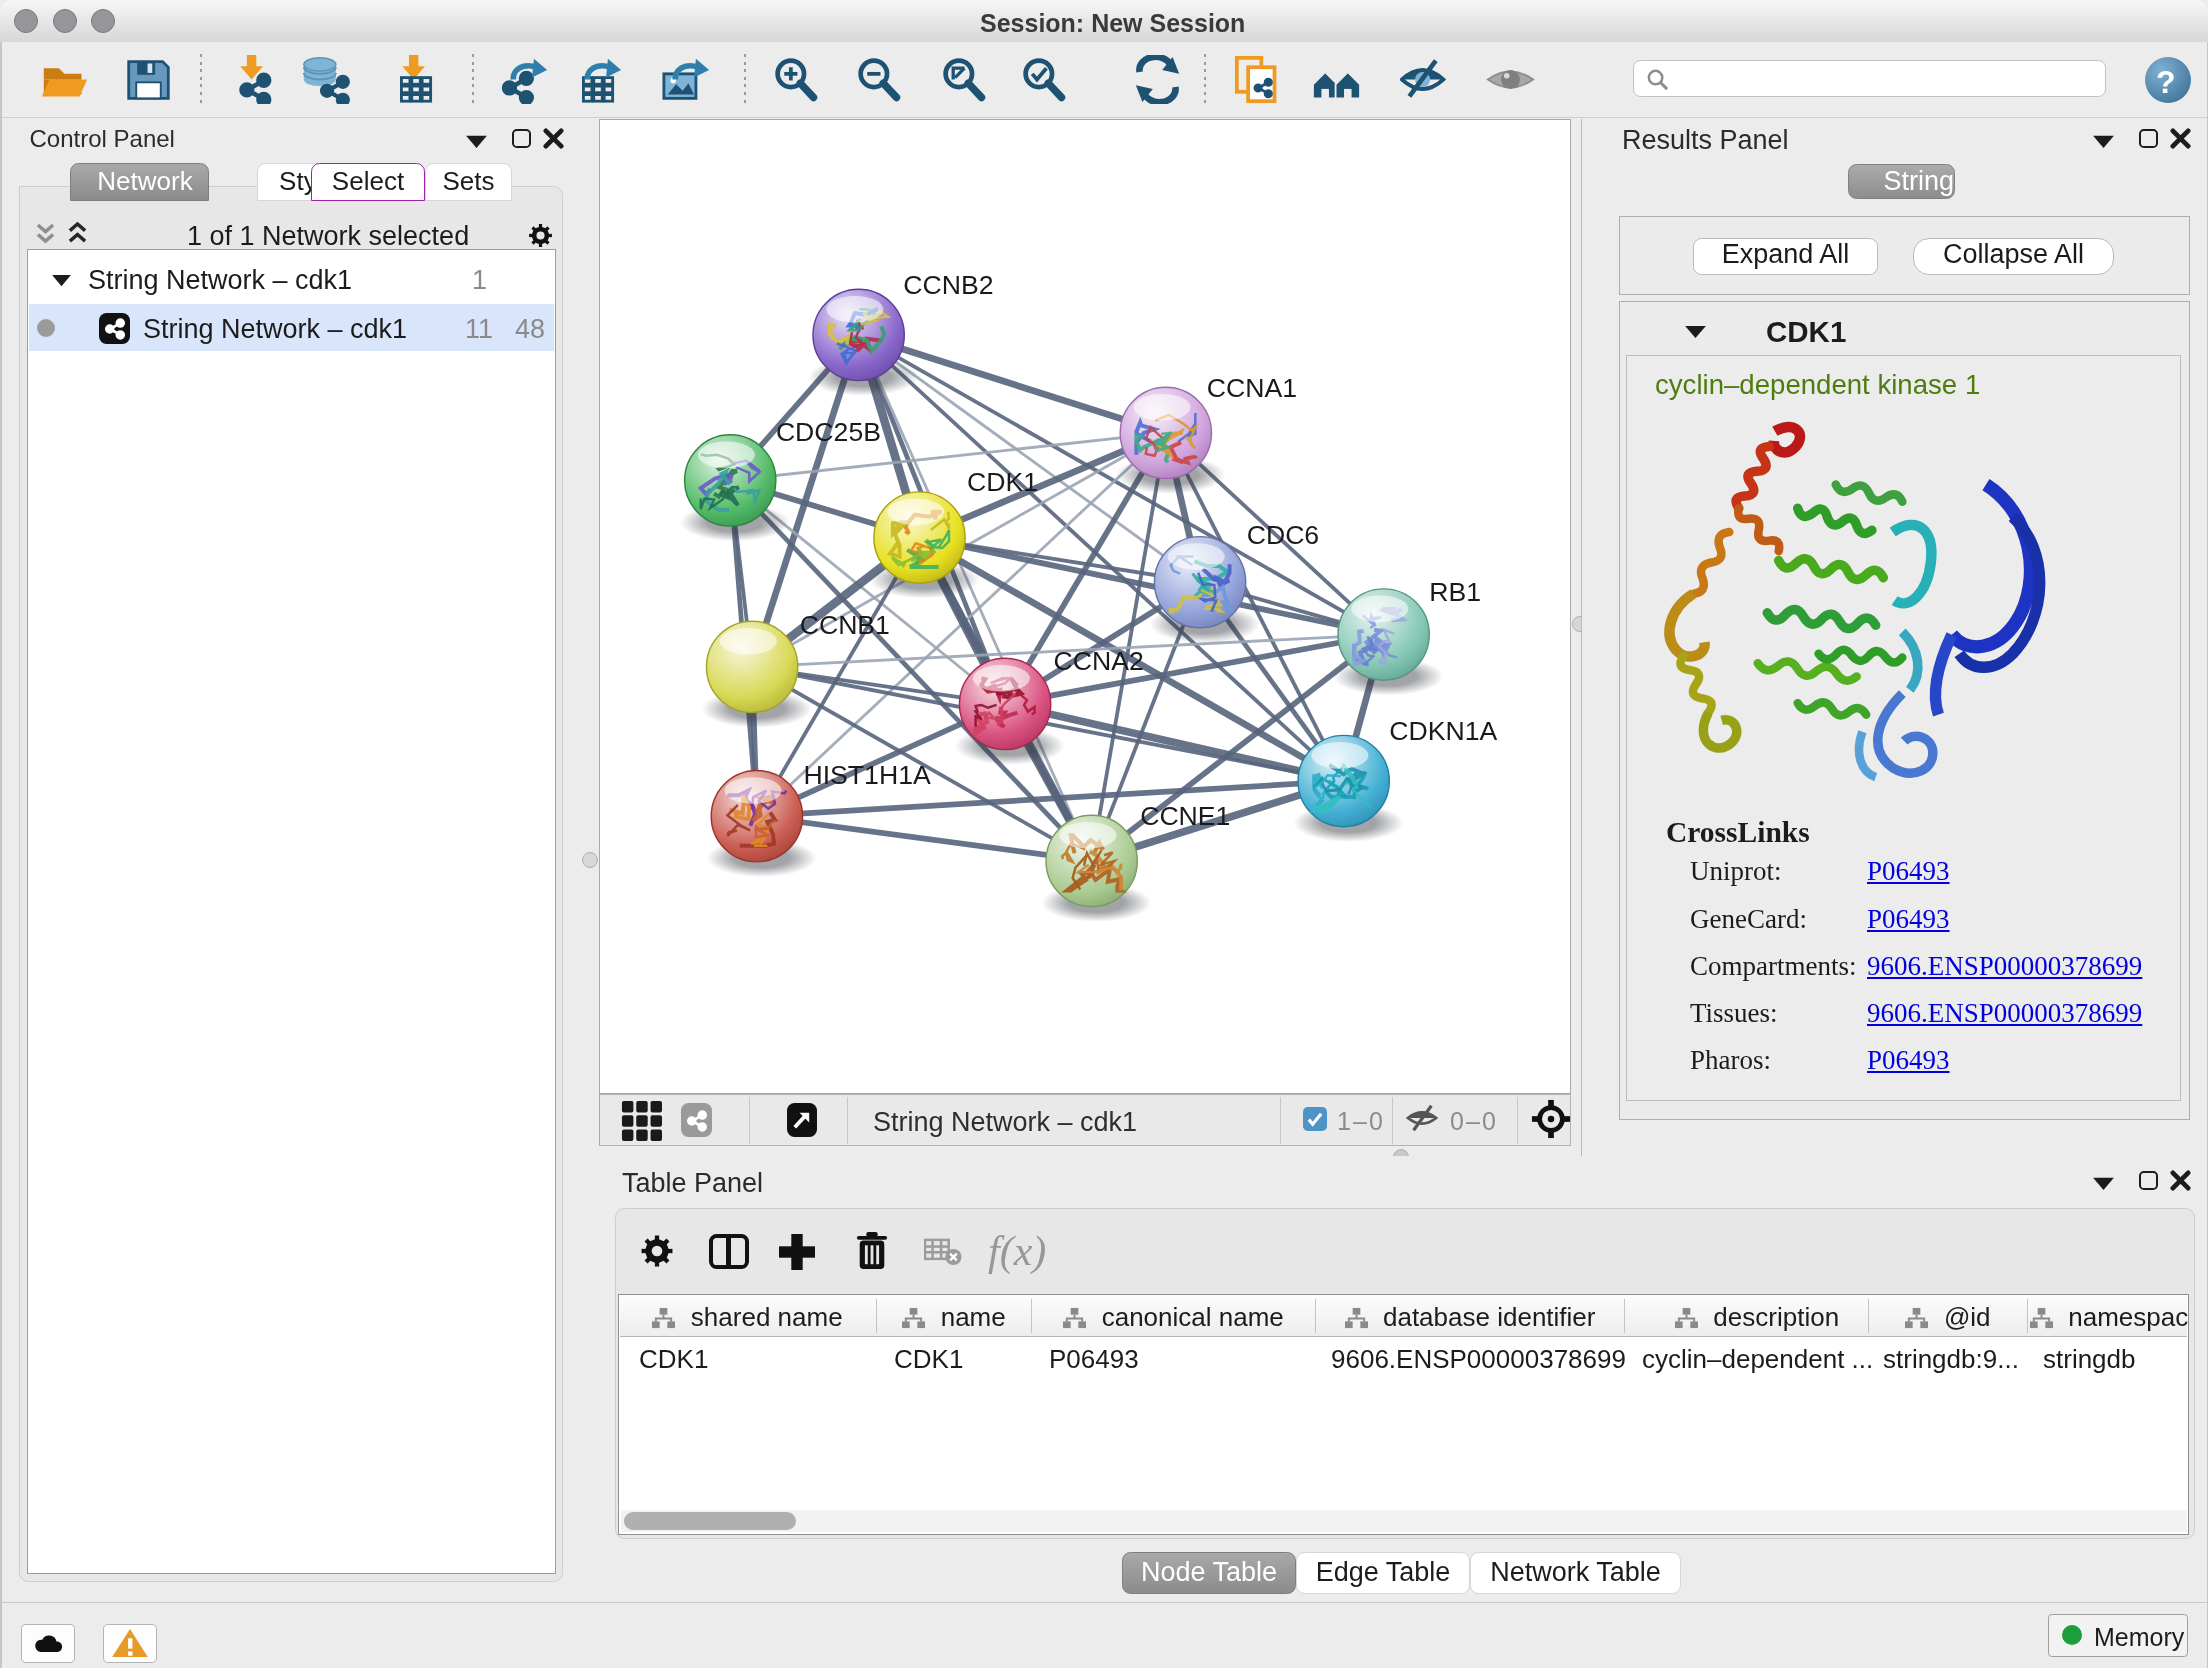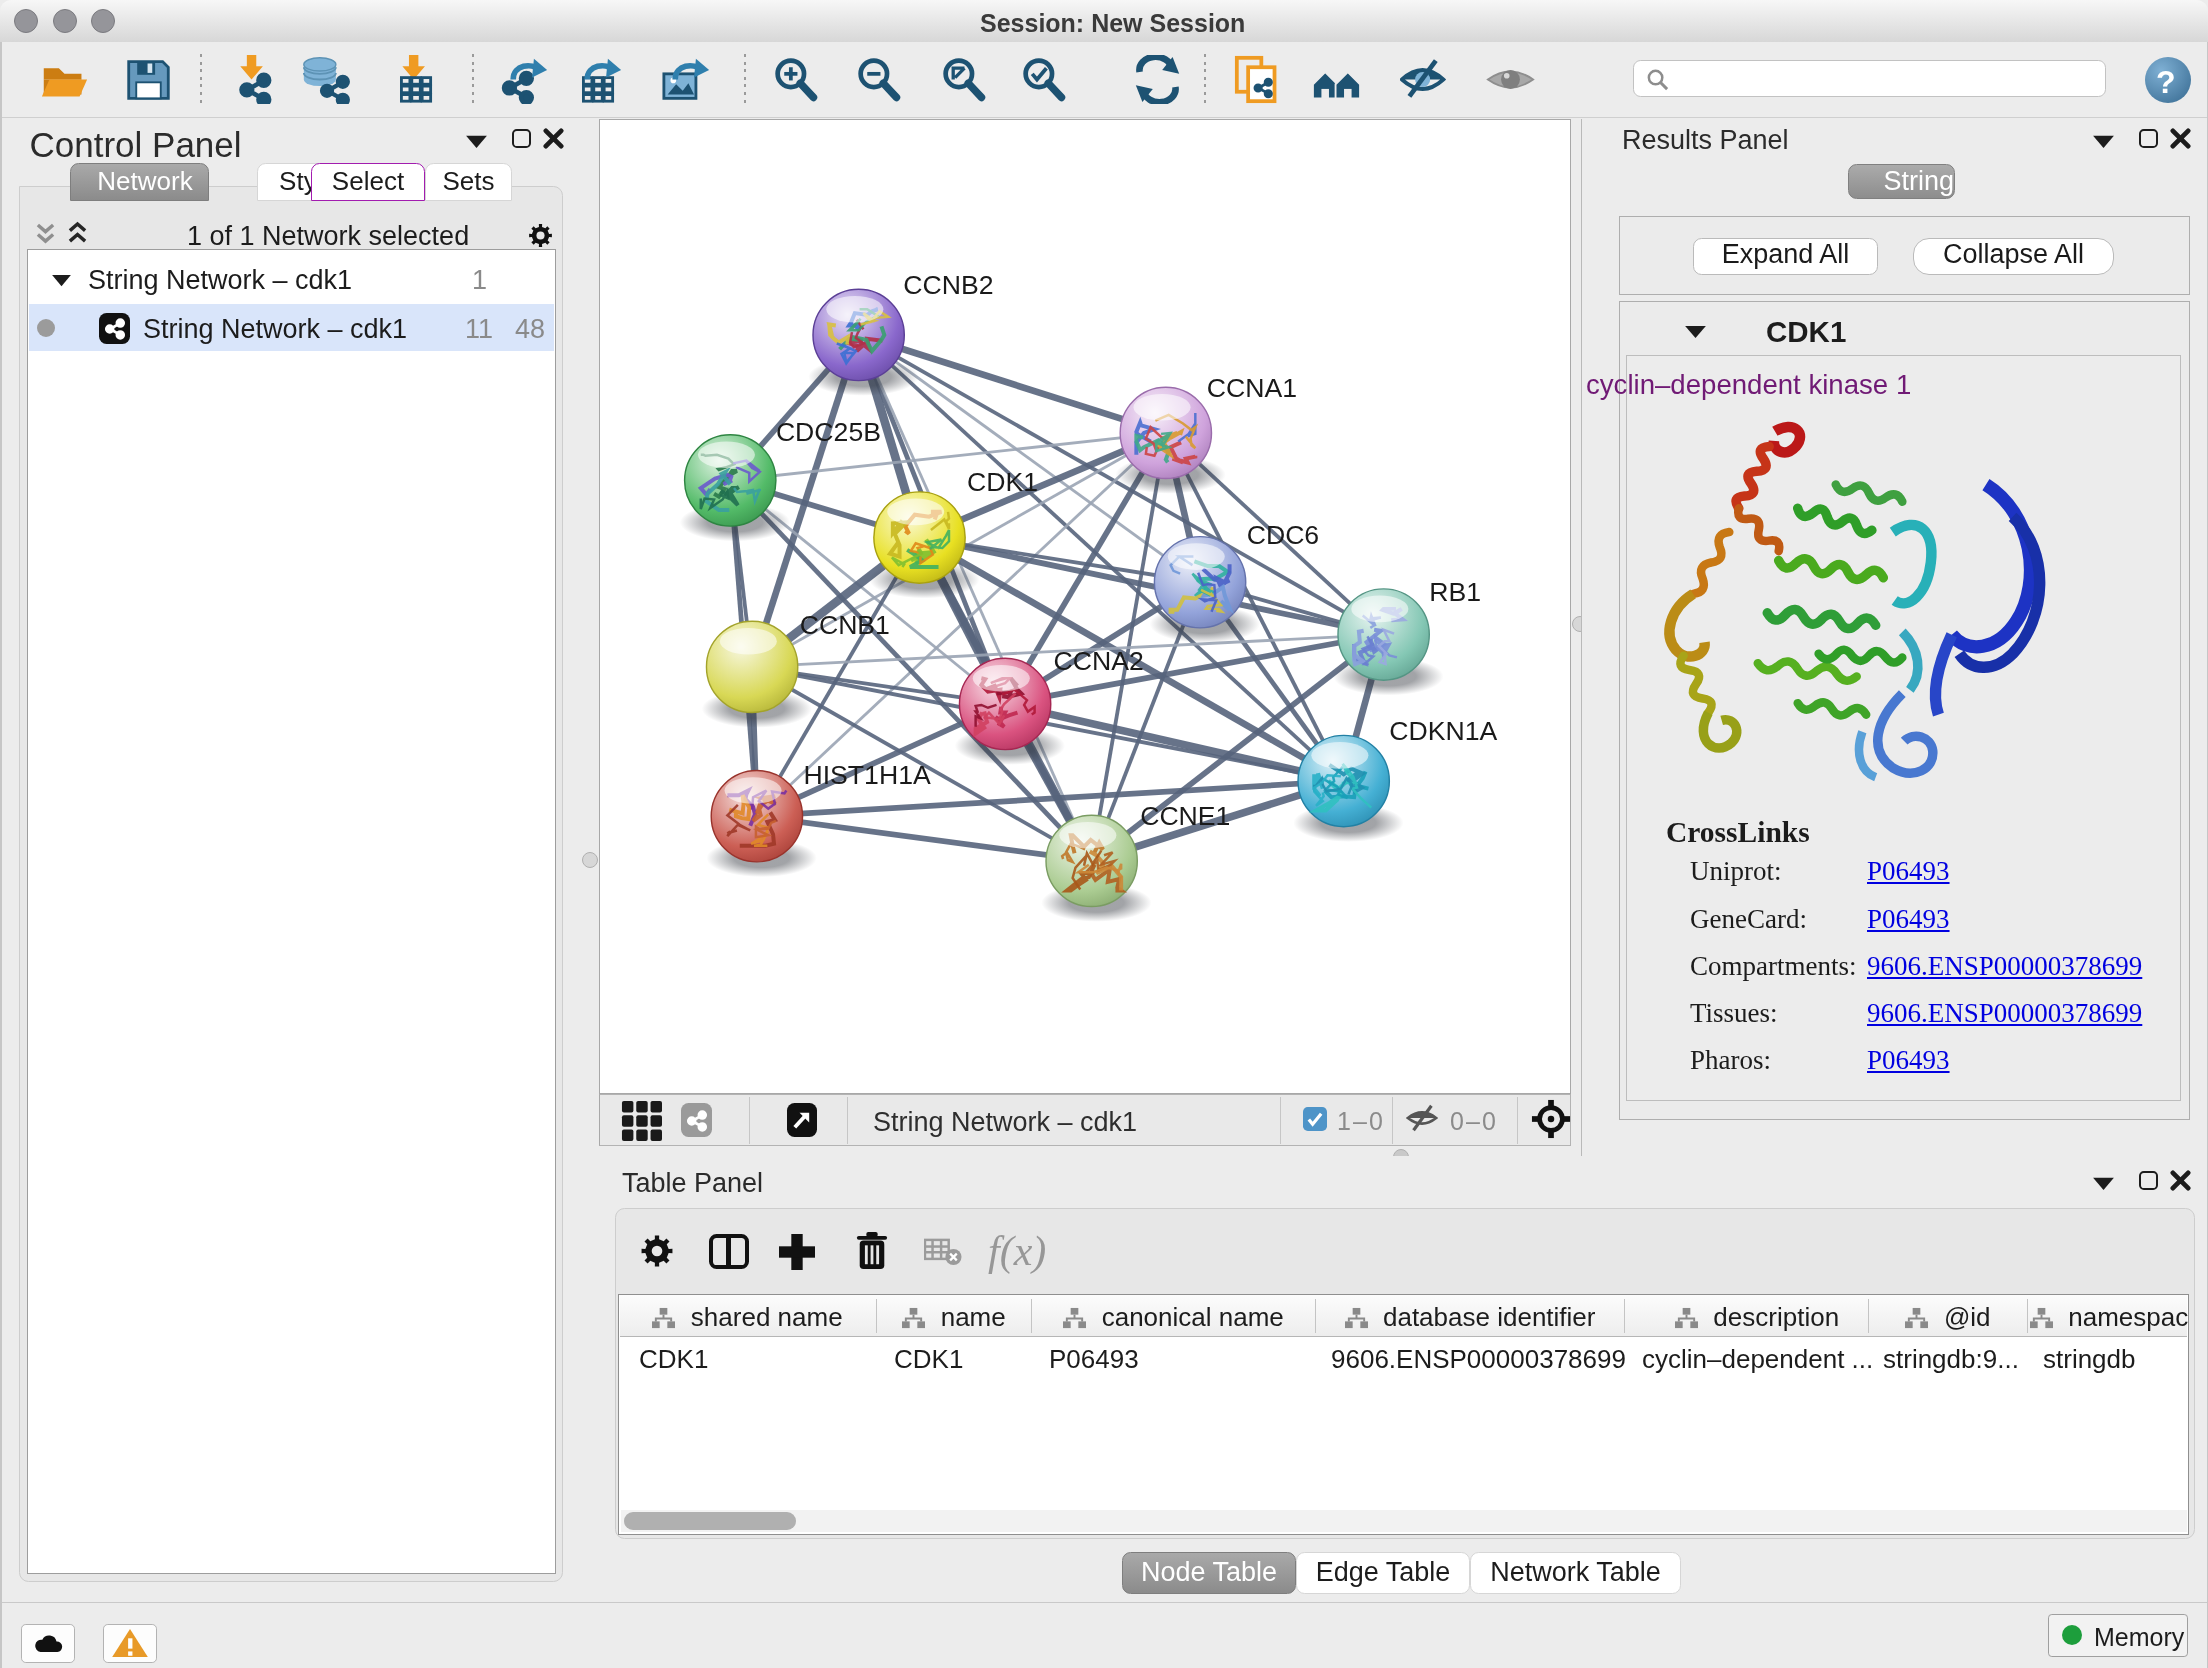--- a/index.html
+++ b/index.html
@@ -160,21 +160,21 @@
   </svg>
 <div class="ab" style="left:1633px;top:60px;width:473px;height:37px;background:#fff;border:1.9px solid #c2c2c2;border-radius:7.6px;box-sizing:border-box;"></div>
 <svg class="ab" style="left:1645px;top:67px;" width="25" height="25" viewBox="0 0 26 26">
     <circle cx="11" cy="11" r="7" fill="none" stroke="#8d8d8d" stroke-width="2.6"></circle>
     <line x1="16" y1="16" x2="23" y2="23" stroke="#8d8d8d" stroke-width="3"></line>
   </svg>
 <div class="ab" style="left:2145px;top:57px;width:46px;height:46px;border-radius:50%;background:radial-gradient(circle at 35% 30%,#7fb0d4,#35688f);"></div>
 <div class="tx" style="left:2156px;top:64px;font-size:32px;font-weight:bold;color:#fff;">?</div>
 <div class="ab" style="left:0;top:117px;width:2208px;height:1px;background:#cfcfcf;"></div>
 <div class="ab" style="left:0;top:119px;width:599px;height:1483px;background:#ececec;"></div>
-<div class="tx" style="left:29.5px;top:125px;font-size:35px;color:#2b2b2b;">Control Panel</div>
+<div class="tx" style="left:29.5px;top:125px;font-size:24px;color:#2b2b2b;">Control Panel</div>
 <svg class="ab" style="left:464px;top:133px;" width="25" height="17" viewBox="0 0 26 18">
     <path d="M2,3 h22 l-11,13 z" fill="#1c1c1c"></path>
   </svg>
 <div class="ab" style="left:512px;top:129px;width:19px;height:19px;border:2.9px solid #1c1c1c;border-radius:4.8px;box-sizing:border-box;"></div>
 <svg class="ab" style="left:543px;top:128px;" width="21" height="21" viewBox="0 0 22 22">
     <path d="M3,3 L19,19 M19,3 L3,19" stroke="#1c1c1c" stroke-width="5" stroke-linecap="round"></path>
   </svg>
 <div class="ab" style="left:70px;top:163px;width:139px;height:38px;background:linear-gradient(#a9a9a9,#8b8b8b);color:#fff;border:1px solid #7e7e7e;border-radius:8.6px 8.6px 0 0;box-sizing:border-box;text-align:center;z-index:3;font-size:26px;line-height:34px;padding-left:11px;">Network</div>
 <div class="ab" style="left:209px;top:163px;width:102px;height:38px;background:#fff;color:#1c1c1c;border:1px solid #d6d6d6;border-radius:8.6px 8.6px 0 0;box-sizing:border-box;text-align:center;z-index:3;font-size:26px;line-height:34px;margin-left:48px;">Style</div>
 <div class="ab" style="left:311px;top:163px;width:114px;height:38px;background:#fff;color:#1c1c1c;border:1px solid #a21caf;border-radius:8.6px 8.6px 0 0;box-sizing:border-box;text-align:center;z-index:3;font-size:26px;line-height:34px;">Select</div>
@@ -528,21 +528,21 @@
 <div class="ab" style="left:1848px;top:164px;width:107px;height:35px;background:linear-gradient(#ababab,#8d8d8d);border:1px solid #808080;border-radius:8.6px;box-sizing:border-box;text-align:right;font-size:27px;line-height:32px;color:#fff;">String</div>
 <div class="ab" style="left:1619px;top:216px;width:571px;height:79px;background:#ebebeb;border:1.9px solid #aeaeae;box-sizing:border-box;"></div>
 <div class="ab" style="left:1693px;top:238px;width:185px;height:37px;background:#fff;border:1.9px solid #bababa;border-radius:8.6px;box-sizing:border-box;text-align:center;font-size:27px;line-height:31px;color:#1a1a1a;">Expand All</div>
 <div class="ab" style="left:1913px;top:238px;width:201px;height:37px;background:#fff;border:1.9px solid #bababa;border-radius:16px;box-sizing:border-box;text-align:center;font-size:27px;line-height:31px;color:#1a1a1a;">Collapse All</div>
 <div class="ab" style="left:1619px;top:301px;width:571px;height:819px;background:#ebebeb;border:1.9px solid #aeaeae;box-sizing:border-box;"></div>
 <svg class="ab" style="left:1683px;top:324px;" width="25" height="16" viewBox="0 0 26 17">
     <path d="M2,2 h22 l-11,13 z" fill="#1c1c1c"></path>
   </svg>
 <div class="tx" style="left:1766px;top:315px;font-size:29.5px;font-weight:bold;">CDK1</div>
 <div class="ab" style="left:1626px;top:355px;width:555px;height:746px;background:#ececec;border:1px solid #bdbdbd;box-sizing:border-box;"></div>
-<div class="tx" style="left:1586px;top:369px;font-size:27.6px;color:#701a75;">cyclin–dependent kinase 1</div>
+<div class="tx" style="left:1655px;top:369px;font-size:27.6px;color:#4d7c0f;">cyclin–dependent kinase 1</div>
 <svg class="ab" style="left:1617px;top:418px;" width="447" height="366" viewBox="0 0 470 385">
     <path d="M166,14 C186,2 200,16 188,30 C178,41 164,36 165,24" fill="none" stroke="#bb1818" stroke-width="11"></path>
     <path d="M160,30 Q145,31 154,43 Q162,55 147,56 Q132,57 141,69 Q149,81 134,82 Q120,83 128,95" fill="none" stroke="#c63418" stroke-width="10" stroke-linecap="round"></path>
     <path d="M128,95 Q125,108 138,106 Q152,104 149,118 Q146,131 160,129 Q173,127 170,140" fill="none" stroke="#c05a14" stroke-width="9" stroke-linecap="round"></path>
     <path d="M118,120 Q103,122 108,136 Q114,150 99,152 Q84,155 90,169 Q95,183 80,185" fill="none" stroke="#c87814" stroke-width="9" stroke-linecap="round"></path>
     <path d="M80,185 C56,200 48,228 62,244 C74,257 94,250 92,236" fill="none" stroke="#bb8c16" stroke-width="11"></path>
     <path d="M70,250 Q61,263 76,265 Q92,267 83,280 Q74,293 90,295 Q105,297 96,310" fill="none" stroke="#a8a418" stroke-width="9" stroke-linecap="round"></path>
     <path d="M96,310 C80,340 104,356 120,342 C132,331 124,314 110,318" fill="none" stroke="#98a018" stroke-width="10"></path>
     <path d="M190,95 Q194,109 206,100 Q217,90 221,104 Q226,118 237,109 Q248,100 252,113 Q257,127 268,118" fill="none" stroke="#2f9e28" stroke-width="10" stroke-linecap="round"></path>
     <path d="M170,150 Q177,164 188,153 Q200,142 207,156 Q214,170 225,159 Q236,148 243,162 Q250,176 262,165 Q273,154 280,168" fill="none" stroke="#4aaa1e" stroke-width="10" stroke-linecap="round"></path>

